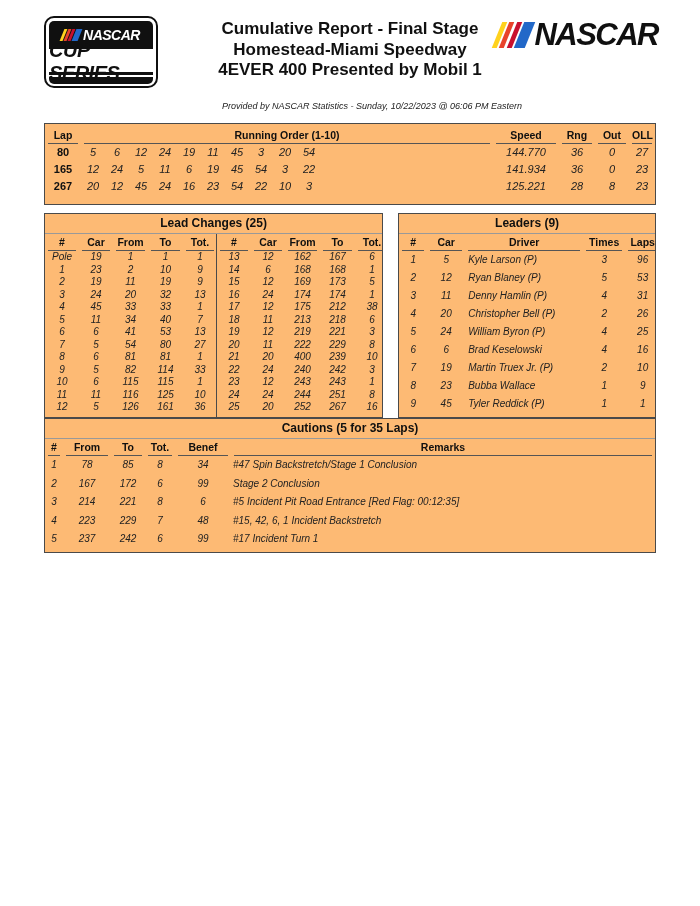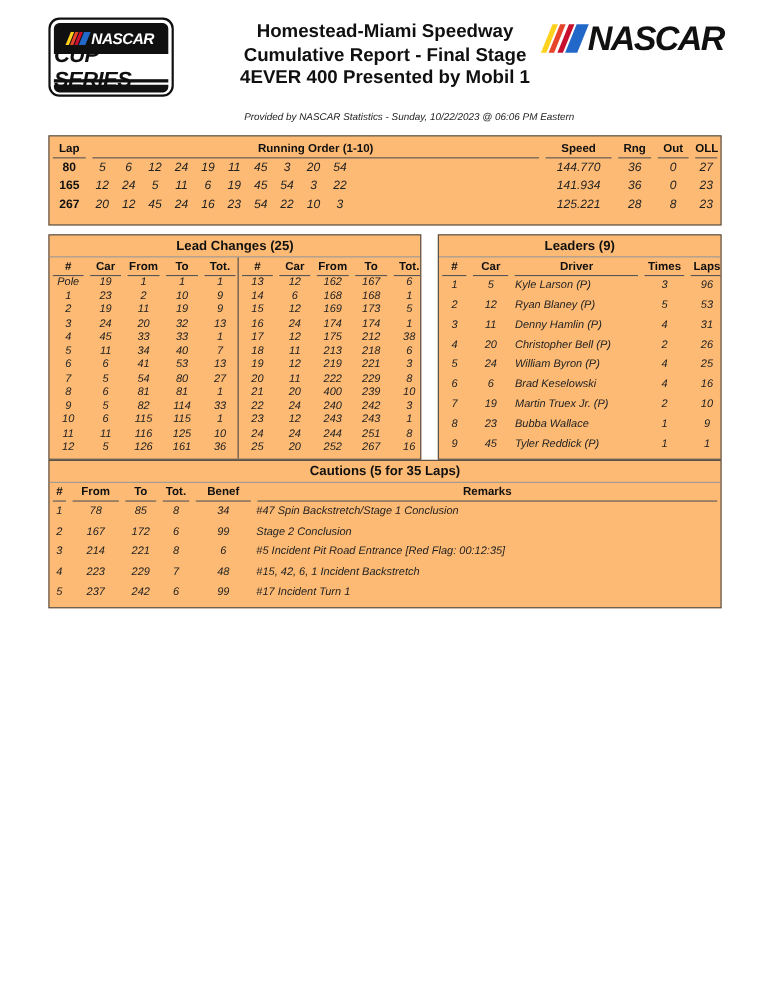--- a/index.html
+++ b/index.html
@@ -92,22 +92,22 @@
       <span class="cup-name">NASCAR</span>
     </div>
     <div class="cup-mid">
       <span class="cup-series">CUP SERIES</span>
     </div>
     <div class="cup-stripe"></div>
     <div class="cup-bottom"></div>
   </div>
 
   <div class="title-block">
+    <div class="title-line">Cumulative Report - Final Stage</div>
     <div class="title-line">Homestead-Miami Speedway</div>
-    <div class="title-line">Cumulative Report - Final Stage</div>
     <div class="title-line">4EVER 400 Presented by Mobil 1</div>
   </div>
 
   <div class="nascar-logo">
     <span class="bars">
       <i class="bar bar-lg-thin" style="background: rgb(255, 210, 30);"></i>
       <i class="bar bar-lg-thin" style="background: rgb(232, 67, 43);"></i>
       <i class="bar bar-lg-thin" style="background: rgb(200, 16, 46);"></i>
       <i class="bar bar-lg-thick" style="background: rgb(34, 104, 200);"></i>
     </span>

